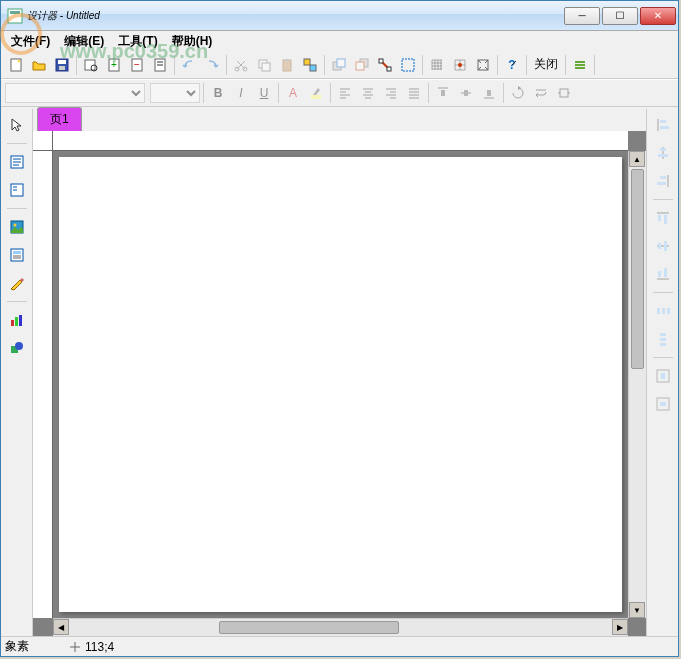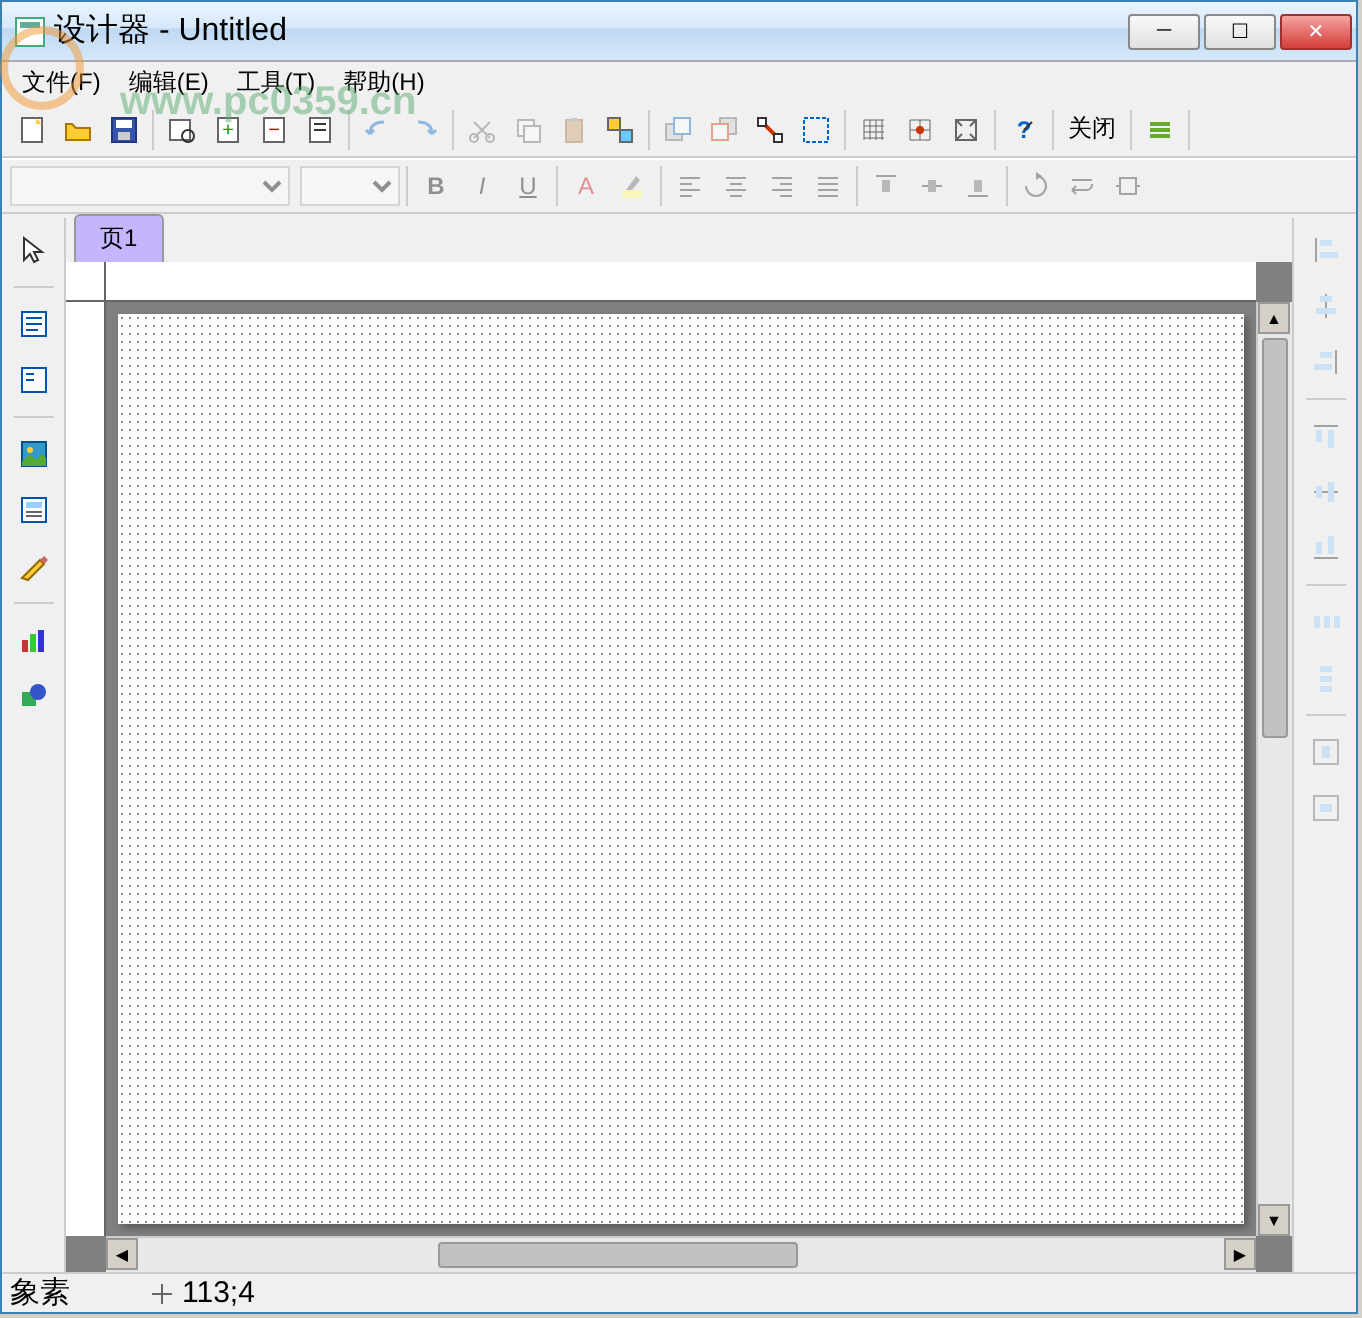--- a/index.html
+++ b/index.html
@@ -1,54 +1,54 @@
 <!DOCTYPE html>
 <html><head>
 <meta charset="utf-8">
 <style>
 * { box-sizing: border-box; margin: 0; padding: 0; }
 body { font-family: "Microsoft YaHei", SimSun, sans-serif; font-size: 12px; background: #d4d0c8; width: 681px; height: 659px; overflow: hidden; position: relative; }
 .window { border: 1px solid #3c7fb1; background: #f0f0f0; width: 679px; height: 657px; position: relative; }
 .titlebar { height: 30px; background: linear-gradient(to bottom, #ebf4fd 0%, #d5e8fb 45%, #bfd9f3 46%, #d5e8fb 100%); display: flex; align-items: center; padding: 0 2px 0 6px; border-bottom: 1px solid #aaa; }
 .titlebar-icon { width: 16px; height: 16px; margin-right: 4px; }
-.titlebar-text { flex: 1; color: #000; font-size: 16px; }
+.titlebar-text { flex: 1; color: #000; font-size: 10px; font-style: italic; }
 .window-controls { display: flex; gap: 2px; }
 .win-btn { width: 36px; height: 18px; border: 1px solid #888; background: linear-gradient(to bottom, #f9f9f9, #e0e0e0); border-radius: 2px; font-size: 10px; display: flex; align-items: center; justify-content: center; cursor: pointer; }
 .win-btn.close { background: linear-gradient(to bottom, #f5a2a2, #d43f3a); color: #fff; border-color: #a03030; }
-.menubar { height: 20px; background: #f0f0f0; display: flex; align-items: center; padding: 0 4px; gap: 2px; }
+.menubar { height: 20px; background: #f0f0f0; display: flex; align-items: center; padding: 0 4px; gap: 2px; font-weight: bold; }
 .menu-item { padding: 2px 6px; cursor: pointer; }
 .toolbar { height: 28px; background: #f0f0f0; display: flex; align-items: center; padding: 2px 4px; border-bottom: 1px solid #ccc; gap: 1px; }
 .toolbar2 { border-top: 1px solid #fff; }
 .tb-btn { width: 22px; height: 22px; display: flex; align-items: center; justify-content: center; cursor: pointer; border: 1px solid transparent; }
 .tb-sep { width: 1px; height: 20px; background: #ccc; margin: 0 2px; }
 .tb-combo { height: 20px; border: 1px solid #abadb3; background: #fff; font-size: 11px; }
 .tb-text { padding: 2px 4px; cursor: pointer; text-align: right; }
 .disabled { opacity: 0.4; cursor: default; }
 .content-area { position: absolute; top: 108px; left: 0; right: 0; bottom: 20px; display: flex; }
 .left-toolbar { width: 32px; background: #f0f0f0; border-right: 1px solid #ccc; display: flex; flex-direction: column; align-items: center; padding-top: 4px; gap: 4px; }
 .lt-btn { width: 24px; height: 24px; display: flex; align-items: center; justify-content: center; cursor: pointer; border: 1px solid transparent; }
 .lt-sep { width: 20px; height: 1px; background: #ccc; margin: 2px 0; }
 .right-toolbar { width: 32px; background: #f0f0f0; border-left: 1px solid #ccc; display: flex; flex-direction: column; align-items: center; padding-top: 4px; gap: 4px; }
 .main-area { flex: 1; display: flex; flex-direction: column; }
 .tab-bar { height: 22px; background: #f0f0f0; display: flex; align-items: flex-end; padding-left: 4px; }
-.tab { padding: 3px 12px; background: #c4b5fd; border: 1px solid #999; border-bottom: none; border-radius: 3px 3px 0 0; cursor: pointer; font-size: 12px; }
+.tab { padding: 3px 12px; background: #d946ef; border: 1px solid #999; border-bottom: none; border-radius: 3px 3px 0 0; cursor: pointer; font-size: 12px; }
 .canvas-wrap { flex: 1; background: #808080; position: relative; overflow: hidden; }
 .ruler-h { position: absolute; top: 0; left: 20px; right: 18px; height: 20px; background: #fff; border-bottom: 1px solid #666; }
 .ruler-v { position: absolute; top: 20px; left: 0; width: 20px; bottom: 18px; background: #fff; border-right: 1px solid #666; }
 .ruler-corner { position: absolute; top: 0; left: 0; width: 20px; height: 20px; background: #fff; border-right: 1px solid #666; border-bottom: 1px solid #666; }
 .canvas-scroll { position: absolute; top: 20px; left: 20px; right: 18px; bottom: 18px; background: #808080; overflow: hidden; }
 .page { margin: 6px; background: #fff; width: calc(100% - 12px); height: calc(100% - 12px); box-shadow: 2px 2px 4px rgba(0,0,0,0.3);
   background-image: radial-gradient(circle, #888 0.5px, transparent 0.5px); background-size: 4px 4px; }
 .scroll-v { position: absolute; right: 0; top: 20px; width: 18px; bottom: 18px; background: #e8e8e8; border-left: 1px solid #ccc; }
 .scroll-v-thumb { position: absolute; left: 2px; right: 2px; top: 18px; height: 200px; background: #c2c2c2; border: 1px solid #999; border-radius: 2px; }
 .scroll-btn { width: 16px; height: 16px; background: #d4d0c8; border: 1px solid #999; display: flex; align-items: center; justify-content: center; font-size: 8px; }
 .scroll-h { position: absolute; bottom: 0; left: 20px; right: 18px; height: 18px; background: #e8e8e8; border-top: 1px solid #ccc; display: flex; }
 .scroll-h-track { flex: 1; position: relative; }
 .scroll-h-thumb { position: absolute; top: 2px; bottom: 2px; left: 150px; width: 180px; background: #c2c2c2; border: 1px solid #999; border-radius: 2px; }
-.statusbar { position: absolute; bottom: 0; left: 0; right: 0; height: 20px; background: #f0f0f0; border-top: 1px solid #ccc; display: flex; align-items: center; padding: 0 4px; gap: 40px; font-size: 15px; }
+.statusbar { position: absolute; bottom: 0; left: 0; right: 0; height: 20px; background: #f0f0f0; border-top: 1px solid #ccc; display: flex; align-items: center; padding: 0 4px; gap: 40px; font-size: 12px; }
 .status-seg { display: flex; align-items: center; gap: 4px; }
 .watermark { position: absolute; top: 5px; left: 0px; font-size: 32px; font-weight: bold; color: rgba(58,143,195,0.45); pointer-events: none; z-index: 999; font-family: "Microsoft YaHei"; }
 .watermark2 { position: absolute; top: 40px; left: 60px; font-size: 20px; font-weight: bold; color: rgba(90,170,110,0.5); pointer-events: none; z-index: 999; }
 .logo-circ { display:inline-block; width:42px; height:42px; border:4px solid rgba(240,150,50,0.5); border-radius:50%; position:relative; top:8px; }
 svg { display: block; }
 </style>
 </head>
 <body>
 
 <div class="window">

